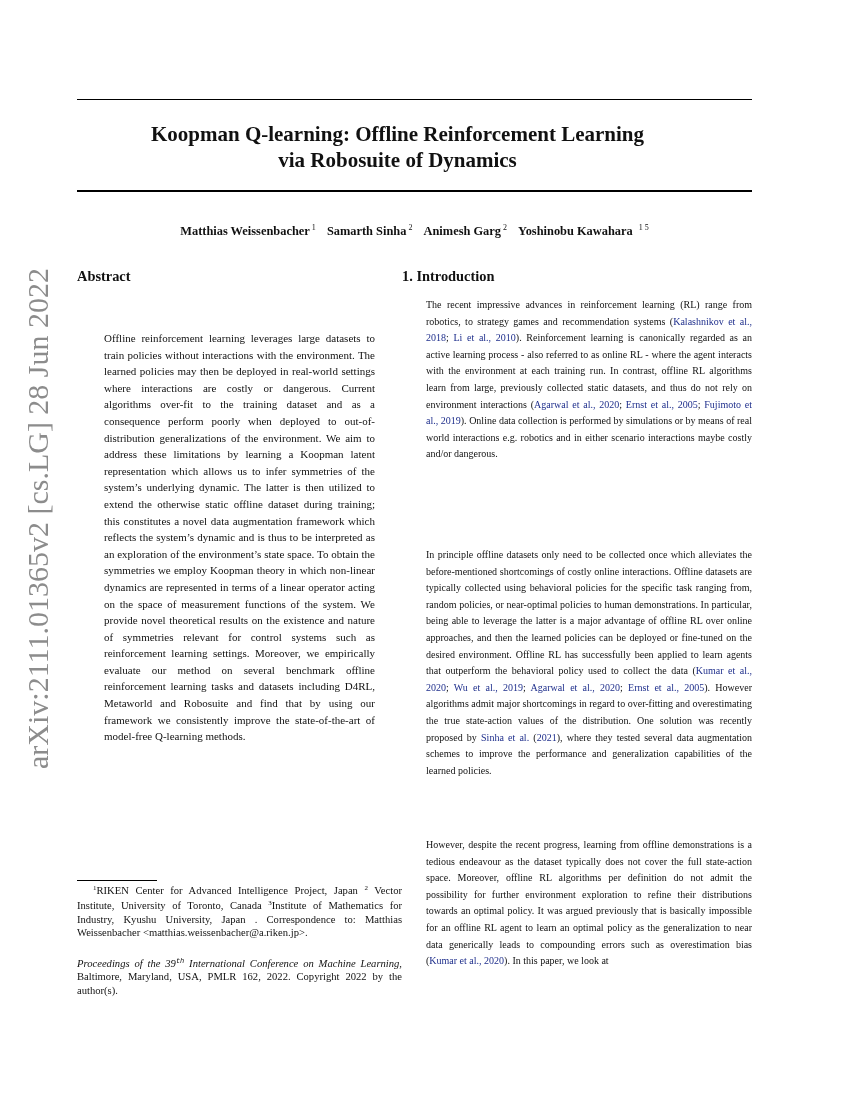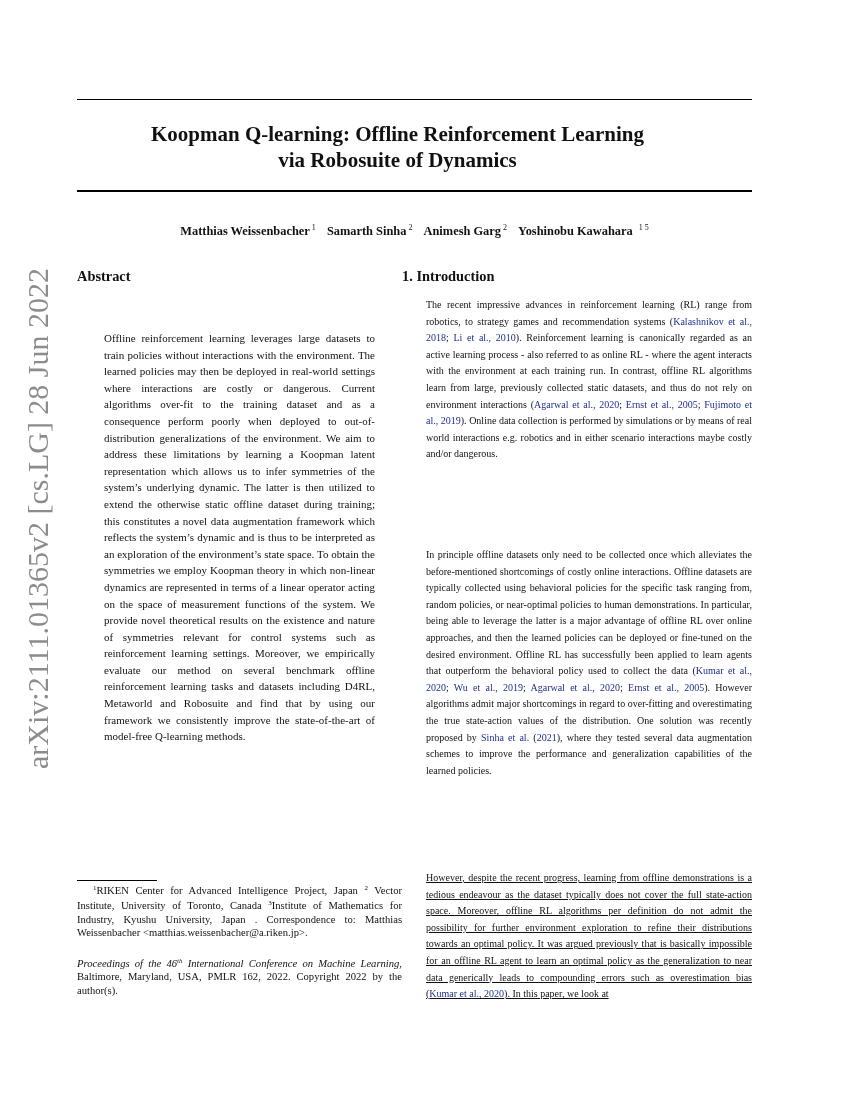--- a/index.html
+++ b/index.html
@@ -37,32 +37,32 @@
   #footnote-rule { position: absolute; top: 880px; left: 77px; width: 80px; height: 1px; background: #000; }
   #footnote-affil {
     position: absolute; top: 882px; left: 77px; width: 325px;
     font-size: 10.6px; line-height: 13.4px; text-align: justify;
   }
   #footnote-affil sup { font-size: 7px; vertical-align: 4px; }
   #proceedings {
     position: absolute; top: 955px; left: 77px; width: 325px;
     font-size: 10.6px; line-height: 13.4px; text-align: justify;
   }
-  #proceedings sup { font-size: 7px; vertical-align: 4px; }
+  #proceedings sup { font-size: 7px; vertical-align: 4px; font-family: Liberation Mono, monospace; }
   #intro-heading {
     position: absolute; top: 267px; left: 402px;
     font-weight: bold; font-size: 14.4px; line-height: 18px;
   }
   .intro-para {
     position: absolute; left: 426px; width: 326px;
     font-size: 10px; line-height: 16.6px; text-align: justify;
   }
   #intro-p1 { top: 297px; }
   #intro-p2 { top: 527px; margin-top: 20px; }
-  #intro-p3 { top: 870px; text-decoration: underline; }
+  #intro-p3 { top: 837px; }
   .cite { color: #1f2f8c; }
 </style>
 </head>
 <body>
 
 <div id="arxiv-stamp">arXiv:2111.01365v2  [cs.LG]  28 Jun 2022</div>
 
 <div class="rule" id="rule-top"></div>
 <div id="title">
   <div>Koopman Q-learning: Offline Reinforcement Learning</div>
@@ -75,18 +75,18 @@
   <span class="author"><span>Samarth Sinha</span><sup>2</sup></span>
   <span class="author"><span>Animesh Garg</span><sup>2</sup></span>
   <span class="author"><span>Yoshinobu Kawahara</span><sup style="margin-left:6px">1 5</sup></span>
 </div>
 
 <div id="abstract-heading">Abstract</div>
 <div id="abstract-body">Offline reinforcement learning leverages large datasets to train policies without interactions with the environment. The learned policies may then be deployed in real-world settings where interactions are costly or dangerous.  Current algorithms over-fit to the training dataset and as a consequence perform poorly when deployed to out-of-distribution generalizations of the environment. We aim to address these limitations by learning a Koopman latent representation which allows us to infer symmetries of the system’s underlying dynamic. The latter is then utilized to extend the otherwise static offline dataset during training; this constitutes a novel data augmentation framework which reflects the system’s dynamic and is thus to be interpreted as an exploration of the environment’s state space. To obtain the symmetries we employ Koopman theory in which non-linear dynamics are represented in terms of a linear operator acting on the space of measurement functions of the system.  We provide novel theoretical results on the existence and nature of symmetries relevant for control systems such as reinforcement learning settings. Moreover, we empirically evaluate our method on several benchmark offline reinforcement learning tasks and datasets including D4RL, Metaworld and Robosuite and find that by using our framework we consistently improve the state-of-the-art of model-free Q-learning methods.</div>
 
 <div id="footnote-rule"></div>
 <div id="footnote-affil"><span style="display:inline-block;width:16px"></span><sup>1</sup><span>RIKEN Center for Advanced Intelligence Project, Japan </span><sup>2</sup> <span>Vector Institute, University of Toronto, Canada </span><sup>3</sup><span>Institute of Mathematics for Industry, Kyushu University, Japan . Correspondence to: Matthias Weissenbacher &lt;matthias.weissenbacher@a.riken.jp&gt;.</span></div>
-<div id="proceedings"><i><span>Proceedings of the 46</span><sup>th</sup><span> International Conference on Machine Learning</span></i><span>, Baltimore, Maryland, USA, PMLR 162, 2022. Copyright 2022 by the author(s).</span></div>
+<div id="proceedings"><i><span>Proceedings of the 39</span><sup>th</sup><span> International Conference on Machine Learning</span></i><span>, Baltimore, Maryland, USA, PMLR 162, 2022. Copyright 2022 by the author(s).</span></div>
 
 <div id="intro-heading">1. Introduction</div>
 <div class="intro-para" id="intro-p1"><span>The recent impressive advances in reinforcement learning (RL) range from robotics, to strategy games and recommendation systems (</span><a class="cite" style="color: rgb(31, 47, 140); text-decoration: none;">Kalashnikov et al., 2018</a><span>; </span><a class="cite" style="color: rgb(31, 47, 140); text-decoration: none;">Li et al., 2010</a><span>). Reinforcement learning is canonically regarded as an active learning process - also referred to as online RL - where the agent interacts with the environment at each training run.  In contrast, offline RL algorithms learn from large, previously collected static datasets, and thus do not rely on environment interactions (</span><a class="cite" style="color: rgb(31, 47, 140); text-decoration: none;">Agarwal et al., 2020</a><span>; </span><a class="cite" style="color: rgb(31, 47, 140); text-decoration: none;">Ernst et al., 2005</a><span>; </span><a class="cite" style="color: rgb(31, 47, 140); text-decoration: none;">Fujimoto et al., 2019</a><span>). Online data collection is performed by simulations or by means of real world interactions e.g. robotics and in either scenario interactions maybe costly and/or dangerous.</span></div>
 <div class="intro-para" id="intro-p2"><span>In principle offline datasets only need to be collected once which alleviates the before-mentioned shortcomings of costly online interactions. Offline datasets are typically collected using behavioral policies for the specific task ranging from, random policies, or near-optimal policies to human demonstrations.  In particular, being able to leverage the latter is a major advantage of offline RL over online approaches, and then the learned policies can be deployed or fine-tuned on the desired environment. Offline RL has successfully been applied to learn agents that outperform the behavioral policy used to collect the data (</span><a class="cite" style="color: rgb(31, 47, 140); text-decoration: none;">Kumar et al., 2020</a><span>; </span><a class="cite" style="color: rgb(31, 47, 140); text-decoration: none;">Wu et al., 2019</a><span>; </span><a class="cite" style="color: rgb(31, 47, 140); text-decoration: none;">Agarwal et al., 2020</a><span>; </span><a class="cite" style="color: rgb(31, 47, 140); text-decoration: none;">Ernst et al., 2005</a><span>). However algorithms admit major shortcomings in regard to over-fitting and overestimating the true state-action values of the distribution.  One solution was recently proposed by </span><a class="cite" style="color: rgb(31, 47, 140); text-decoration: none;">Sinha et al.</a><span> (</span><a class="cite" style="color: rgb(31, 47, 140); text-decoration: none;">2021</a><span>), where they tested several data augmentation schemes to improve the performance and generalization capabilities of the learned policies.</span></div>
 <div class="intro-para" id="intro-p3"><span>However, despite the recent progress, learning from offline demonstrations is a tedious endeavour as the dataset typically does not cover the full state-action space. Moreover, offline RL algorithms per definition do not admit the possibility for further environment exploration to refine their distributions towards an optimal policy. It was argued previously that is basically impossible for an offline RL agent to learn an optimal policy as the generalization to near data generically leads to compounding errors such as overestimation bias (</span><a class="cite" style="color: rgb(31, 47, 140); text-decoration: none;">Kumar et al., 2020</a><span>). In this paper, we look at</span></div>
 
 </body></html>

